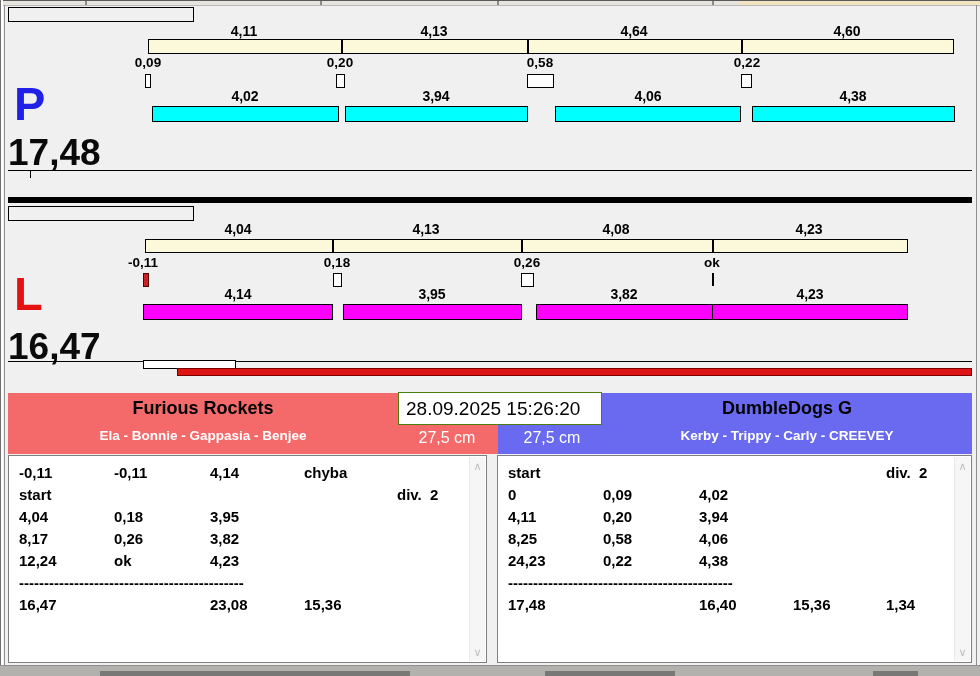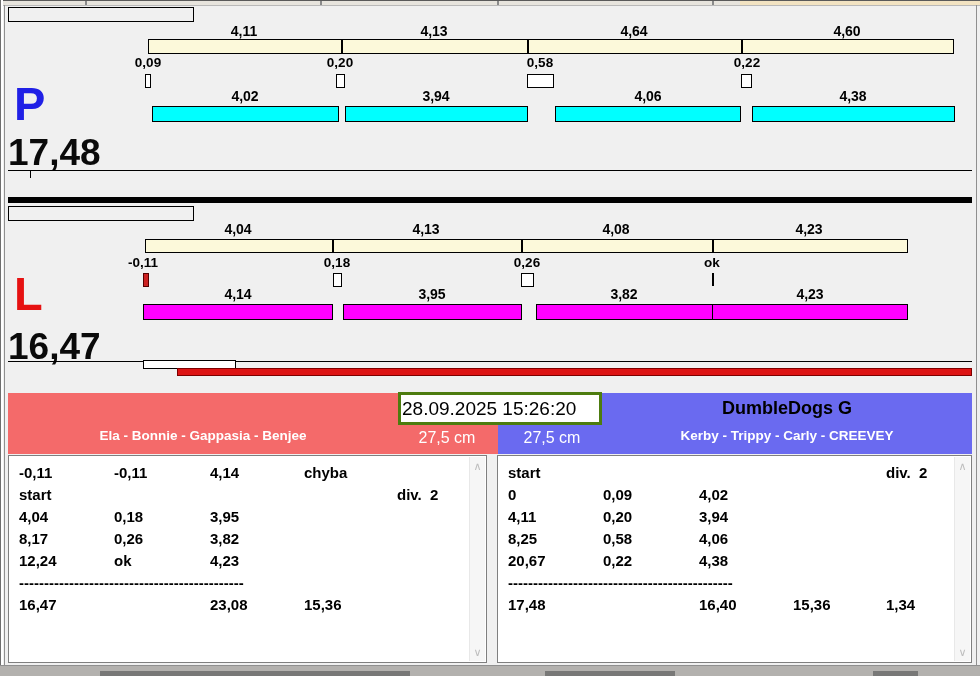--- a/index.html
+++ b/index.html
@@ -32,22 +32,22 @@
   .hline { position:absolute; height:1px; background:#000; }
   .thick { position:absolute; height:6px; background:#000; }
   .small-tick { position:absolute; width:1px; height:7px; background:#000; }
   .wbox { position:absolute; background:#fff; border:1px solid #000; }
   .redbar { position:absolute; border:1px solid #7d0000; }
   
   .header { position:absolute; height:61px; }
   .team { position:absolute; font-size:18px; font-weight:bold; color:#000; text-align:center; white-space:nowrap; }
   .dogs { position:absolute; font-size:13.5px; font-weight:bold; color:#fff; text-align:center; white-space:nowrap; }
   .height-lbl { position:absolute; font-size:16px; font-weight:normal; color:#fff; text-align:center; white-space:nowrap; }
-  .datetime { position:absolute; background:#fff; border:3px solid #4d7c0f; font-size:19px; color:#000;
-              display:flex; align-items:center; padding-left:1px; white-space:nowrap; }
+  .datetime { position:absolute; background:#fff; border:1px solid #4d7c0f; font-size:19px; color:#000;
+              display:flex; align-items:center; padding-left:7px; white-space:nowrap; }
   .pane { position:absolute; background:#fff; border:1px solid #7f7f7f; }
   .pane .cellwrap { position:absolute; left:0; top:0; right:17px; bottom:0; overflow:hidden; }
   .cell { position:absolute; font-size:15px; font-weight:bold; color:#000; white-space:pre; line-height:20px; }
   .scrollbar { position:absolute; top:1px; bottom:1px; right:1px; width:16px; background:#f6f6f6; border-left:1px solid #e8e8e8; }
   .scroll-arrow { position:absolute; left:0; right:0; text-align:center; color:#bdbdbd; font-size:11px; line-height:12px; cursor:default; }
   .scroll-arrow.up { top:3px; } .scroll-arrow.down { bottom:3px; }
   .bottom-strip { position:absolute; left:0; bottom:0; width:980px; height:11px; background:#b3b1ae; border-top:1px solid #8f8f8f; }
   .fragment { position:absolute; background:#5f5f5f; opacity:.7; }
 </style>
 </head>
@@ -156,20 +156,21 @@
   <div class="big-letter" style="left: 14px; top: 270px; color: rgb(230, 18, 18);">L</div>
   <div class="big-total" style="left:8px;top:328px">16,47</div>
 
   <div class="hline" style="left:8px;top:361px;width:964px"></div>
   <div class="wbox" style="left:143px;top:360px;width:93px;height:9px"></div>
   <div class="redbar" style="left: 177px; top: 368px; width: 795px; height: 8px; background-color: rgb(221, 20, 20);"></div>
 
   <div class="header" style="left: 8px; top: 393px; width: 490px; background-color: rgb(244, 106, 106);"></div>
   <div class="header" style="left: 498px; top: 393px; width: 474px; background-color: rgb(106, 106, 240);"></div>
 
+  <div class="team" style="left:8px;top:398px;width:390px">Furious Rockets</div>
   <div class="dogs" style="left:8px;top:428px;width:390px">Ela - Bonnie - Gappasia - Benjee</div>
   <div class="height-lbl" style="left:396px;top:429px;width:102px">27,5 cm</div>
 
   <div class="datetime" style="left:398px;top:392px;width:204px;height:33px">28.09.2025 15:26:20</div>
 
   <div class="height-lbl" style="left:502px;top:429px;width:100px">27,5 cm</div>
   <div class="team" style="left:602px;top:398px;width:370px">DumbleDogs G</div>
   <div class="dogs" style="left:602px;top:428px;width:370px">Kerby - Trippy - Carly - CREEVEY</div>
 
   <div class="pane" style="left:8px;top:455px;width:479px;height:208px">
@@ -206,21 +207,21 @@
         <span class="cell" style="left: 388px; top: 7px;">div.  2</span>
         <span class="cell" style="left: 10px; top: 29px;">0</span>
         <span class="cell" style="left: 105px; top: 29px;">0,09</span>
         <span class="cell" style="left: 201px; top: 29px;">4,02</span>
         <span class="cell" style="left: 10px; top: 51px;">4,11</span>
         <span class="cell" style="left: 105px; top: 51px;">0,20</span>
         <span class="cell" style="left: 201px; top: 51px;">3,94</span>
         <span class="cell" style="left: 10px; top: 73px;">8,25</span>
         <span class="cell" style="left: 105px; top: 73px;">0,58</span>
         <span class="cell" style="left: 201px; top: 73px;">4,06</span>
-        <span class="cell" style="left: 10px; top: 95px;">20,67</span>
+        <span class="cell" style="left: 10px; top: 95px;">24,23</span>
         <span class="cell" style="left: 105px; top: 95px;">0,22</span>
         <span class="cell" style="left: 201px; top: 95px;">4,38</span>
         <span class="cell" style="left: 10px; top: 117px;">---------------------------------------------</span>
         <span class="cell" style="left: 10px; top: 139px;">17,48</span>
         <span class="cell" style="left: 201px; top: 139px;">16,40</span>
         <span class="cell" style="left: 295px; top: 139px;">15,36</span>
         <span class="cell" style="left: 388px; top: 139px;">1,34</span>
       </div>
     <div class="scrollbar">
       <div class="scroll-arrow up">∧</div>

